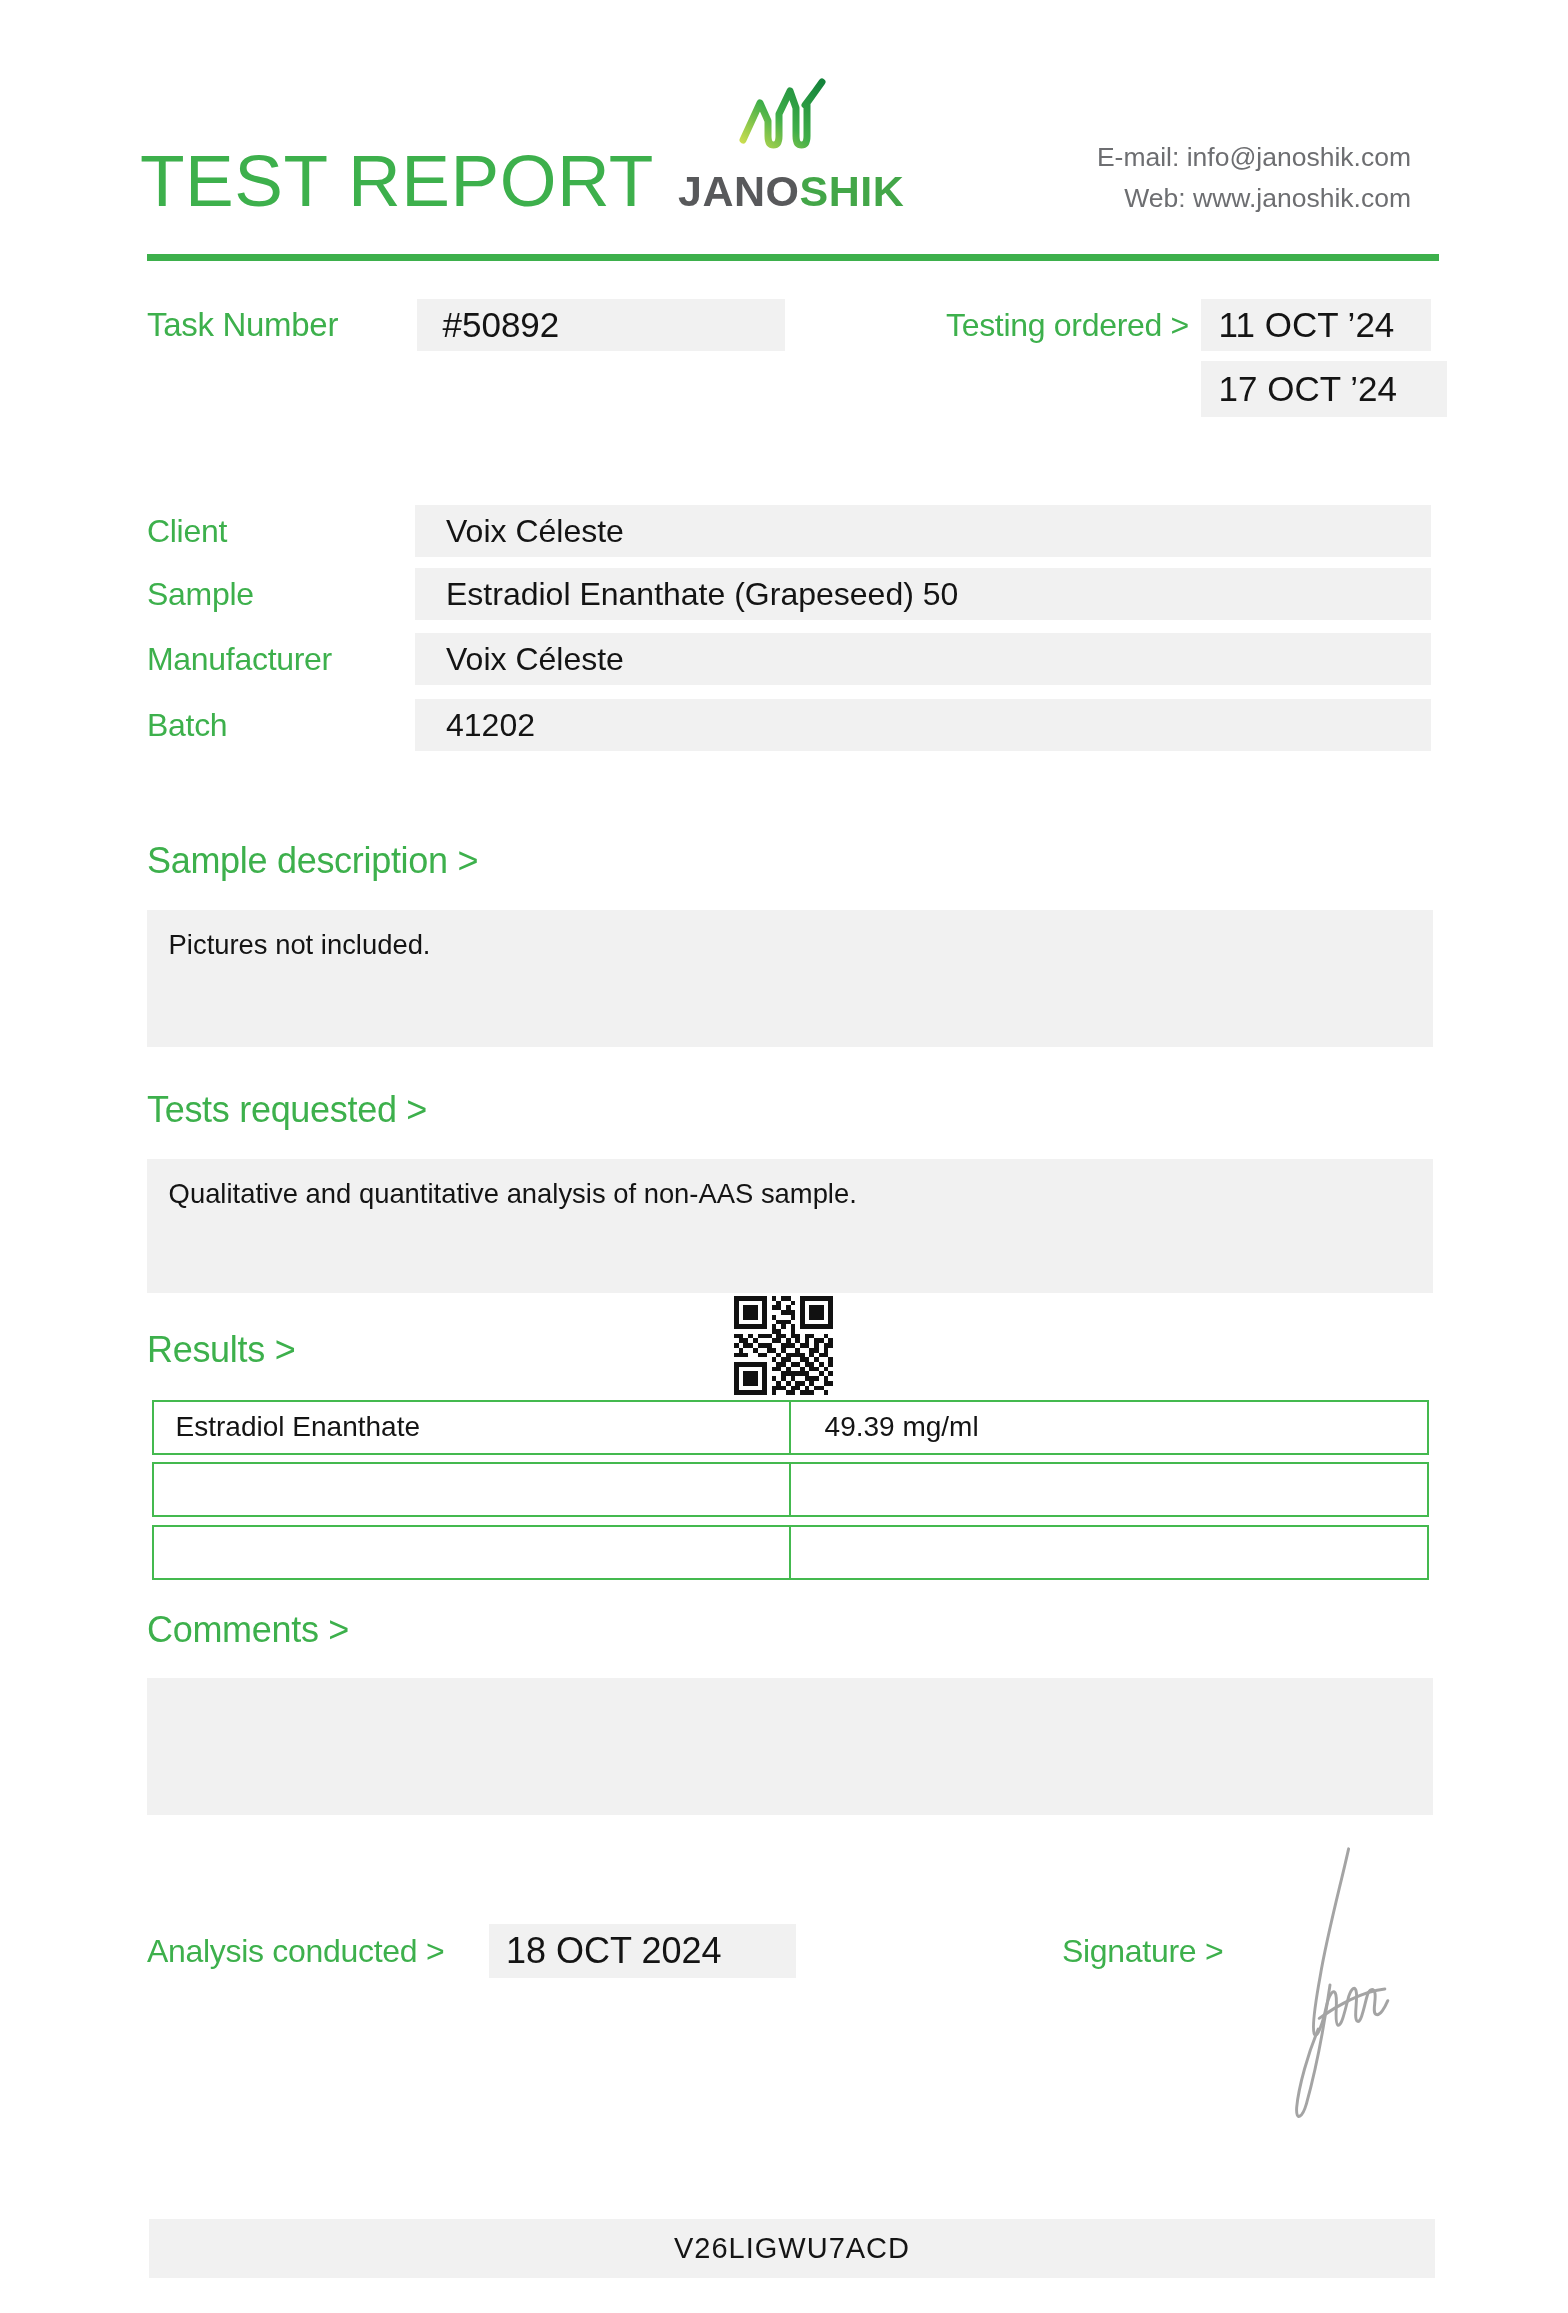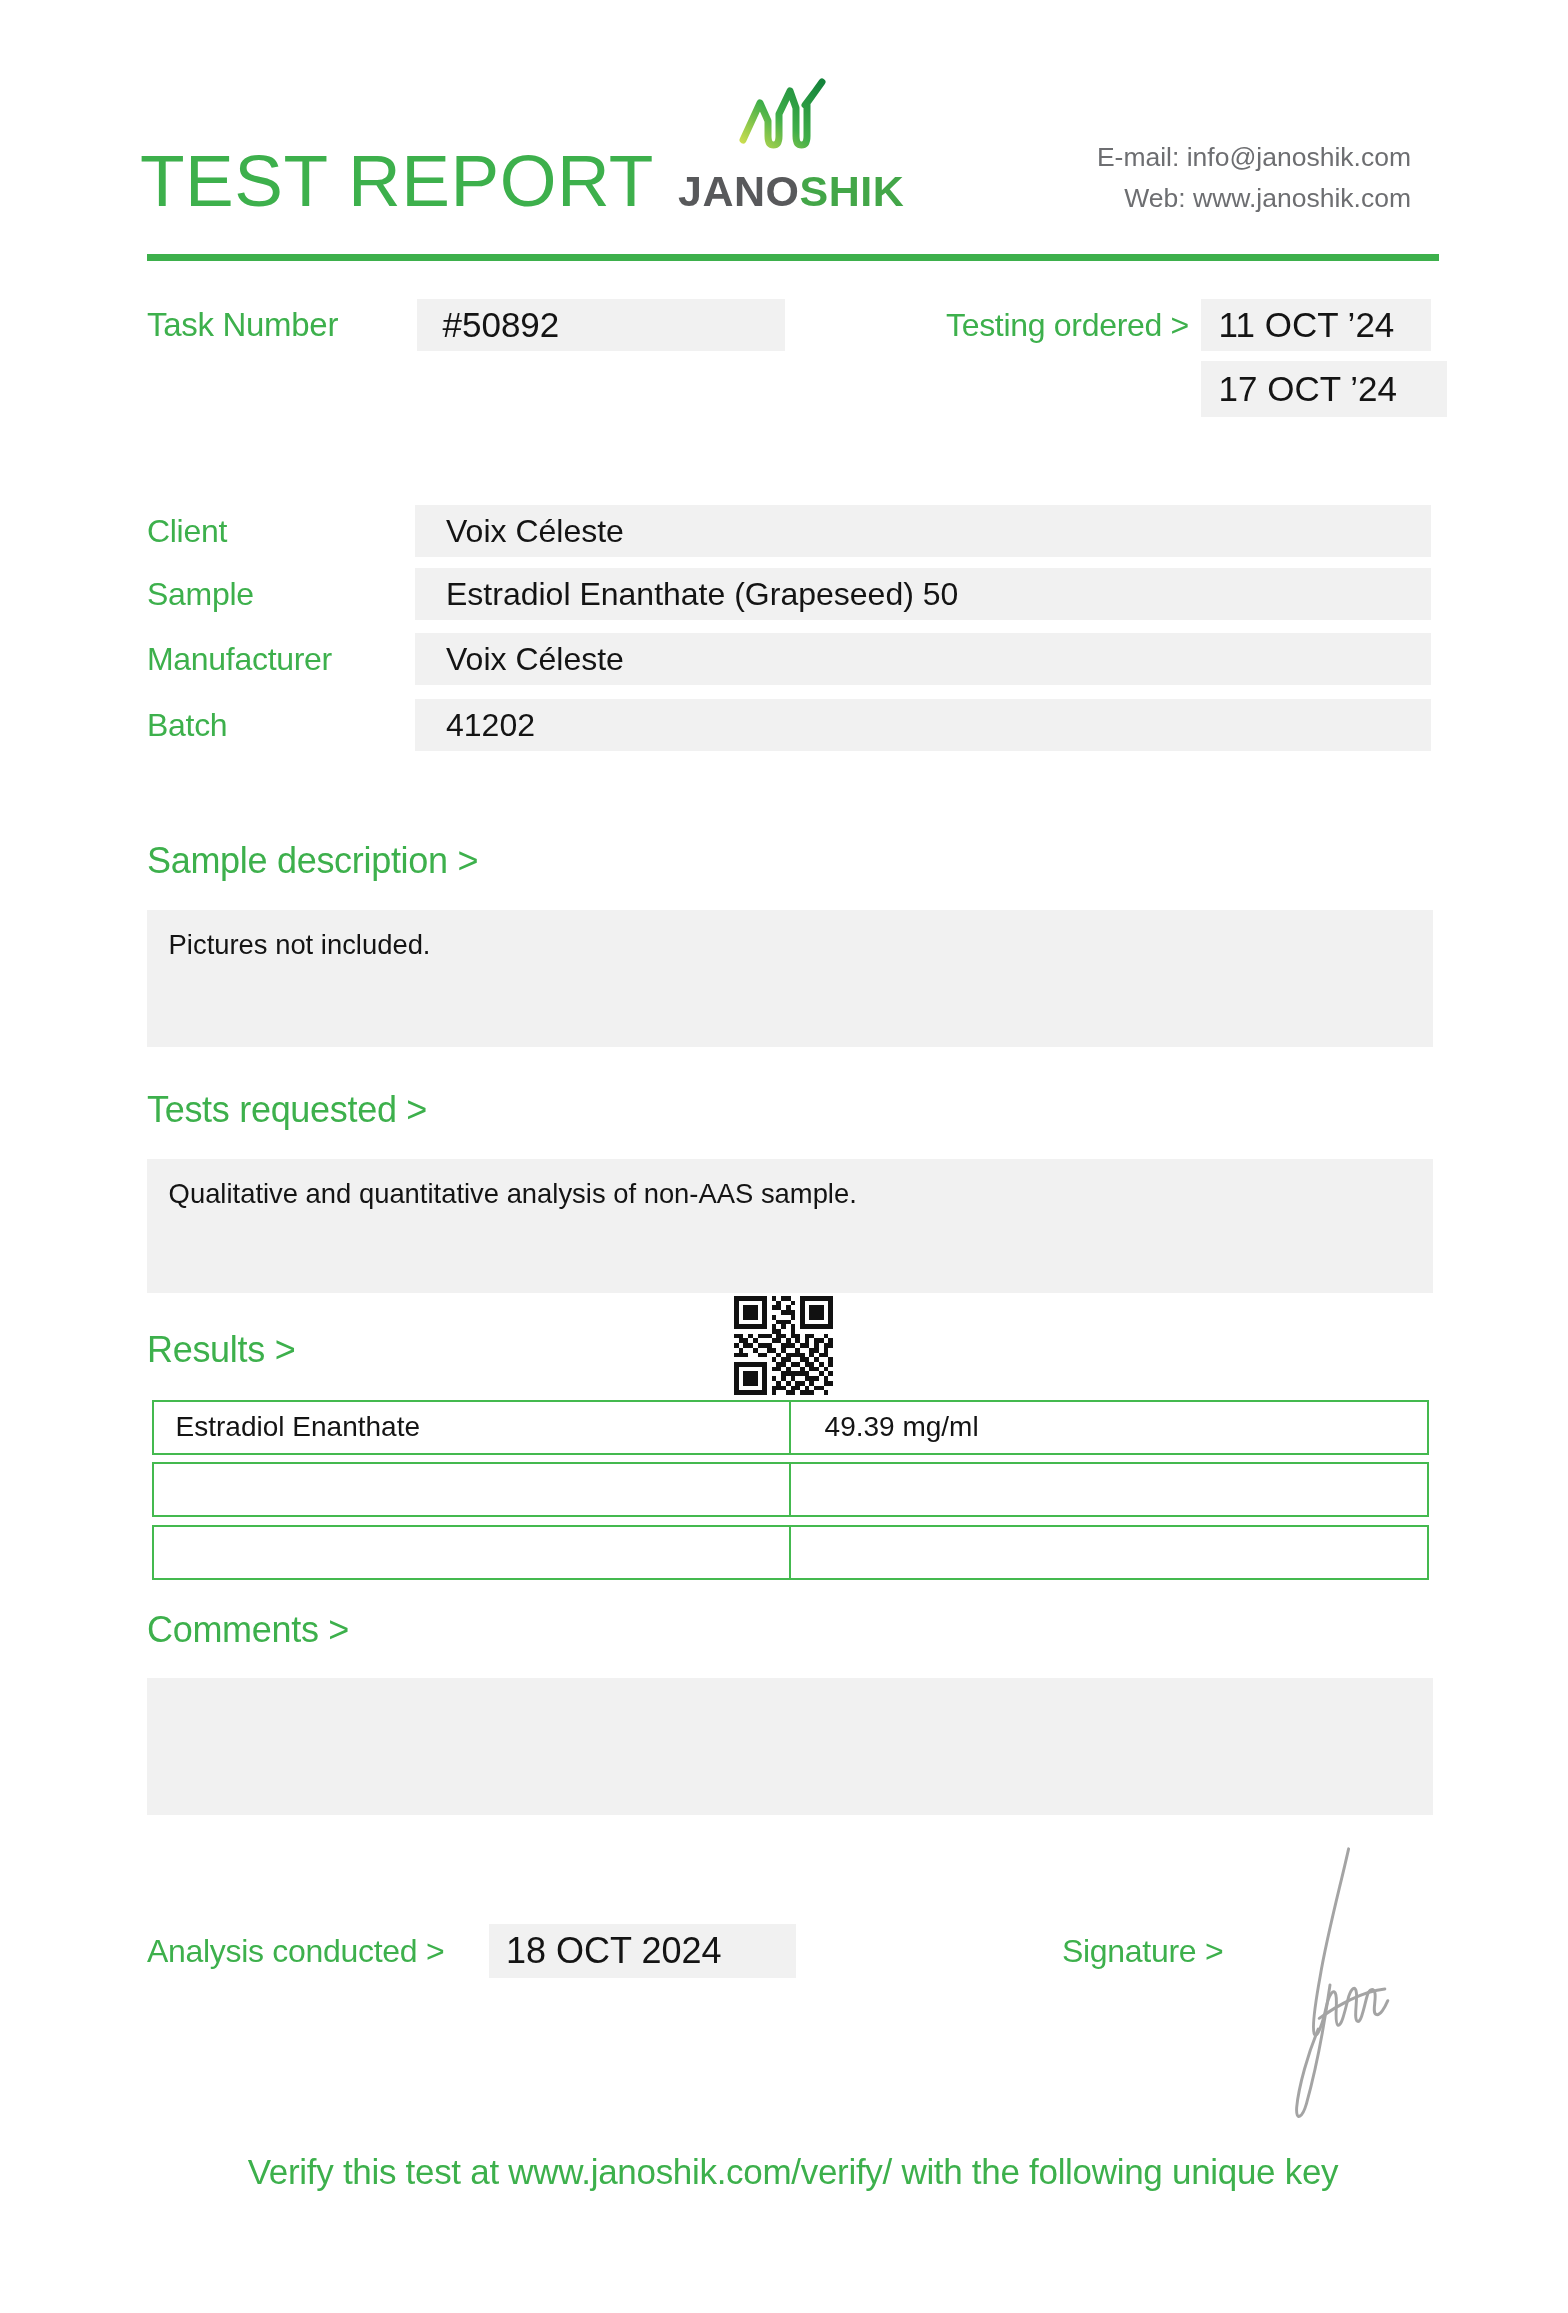--- a/index.html
+++ b/index.html
@@ -400,16 +400,16 @@
   <div class="glabel signature-label">Signature &gt;</div>
 
   <svg class="signature-svg" viewBox="0 0 125 295" aria-hidden="true">
     <g fill="none" stroke="#9b9b9b" stroke-width="3" stroke-linecap="round" stroke-linejoin="round" opacity="0.9">
       <path d="M82 8 C74 44 60 96 53 138 C49 160 44 190 47 197 C50 203 56 184 59 170 C62 157 67 149 69 157 C71 165 67 185 71 188 C75 190 79 170 82 159 C85 150 89 147 90 155 C91 164 87 182 91 184 C95 186 98 168 101 158 C103 151 108 149 109 156 C110 163 106 175 110 177 C114 179 119 170 122 163"></path>
       <path d="M52 181 C70 168 97 153 119 151"></path>
       <path d="M63 147 C56 196 46 243 39 268 C35 282 28 287 29 272 C31 250 41 216 51 192"></path>
     </g>
   </svg>
 
-  <div class="verify-line">Verify this test at www.janoshik.com/verify/ with the following unique key</div>
+  <div class="gbox key-box">V26LIGWU7ACD</div>
 
 </div>
 
 
 </body></html>

